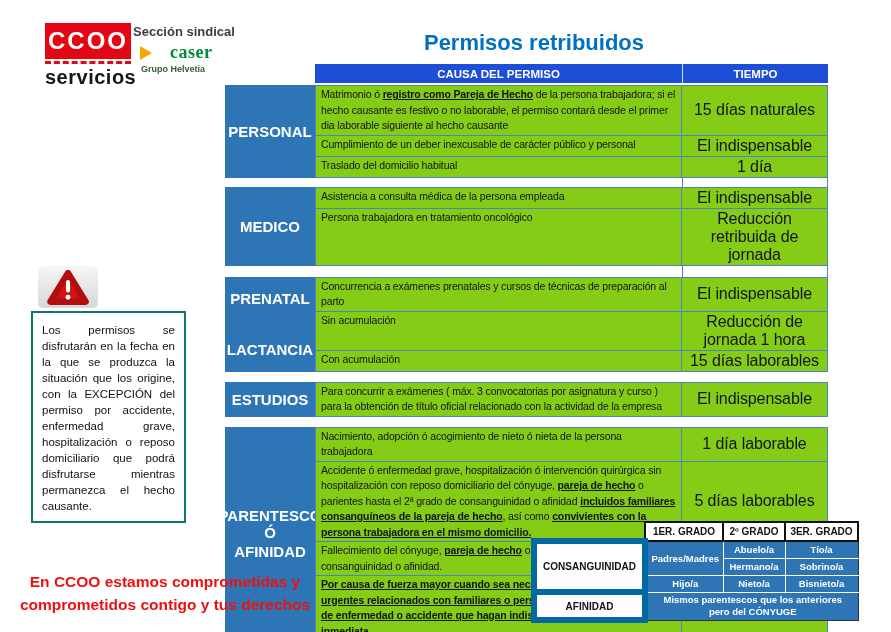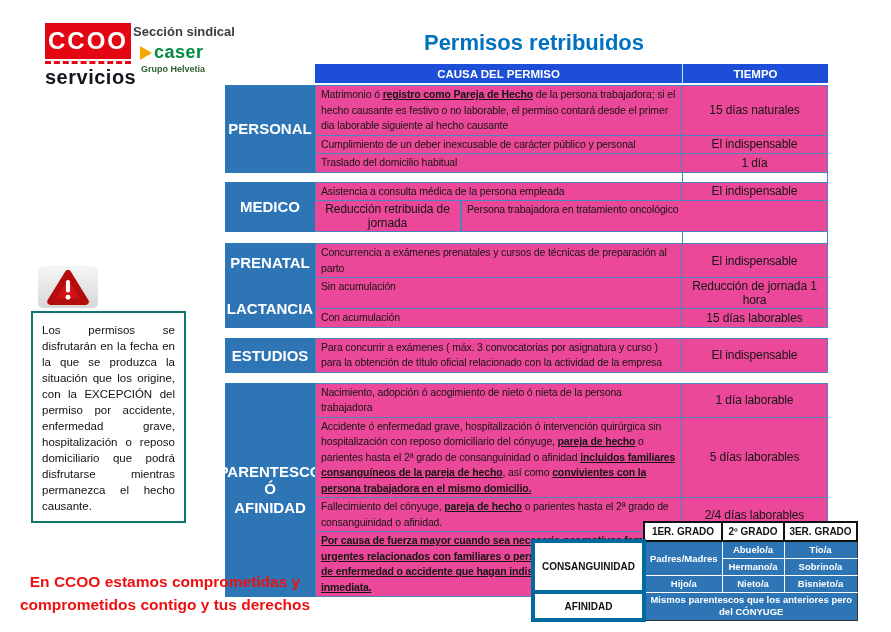--- a/index.html
+++ b/index.html
@@ -13,21 +13,21 @@
   .logo-area { position:absolute; left:45px; top:23px; }
   .ccoo-box { width:86px; height:36px; background:#e30613; color:#fff; font-weight:bold;
     font-size:24px; letter-spacing:2px; display:flex; align-items:center; justify-content:center; }
   .ccoo-dots { width:86px; height:0; border-bottom:3px dashed #e30613; margin-top:2px; }
   .servicios { font-size:20px; font-weight:bold; color:#15151d; margin-top:2px; letter-spacing:0.5px; }
   .brand-right { position:absolute; left:133px; top:24px; }
   .seccion { font-size:13px; font-weight:bold; color:#3d3d3d; }
   .caser-row { display:flex; align-items:center; margin-top:3px; margin-left:7px; }
   .caser-tri { width:0; height:0; border-left:12px solid #f7a600;
     border-top:7px solid transparent; border-bottom:7px solid transparent; display:inline-block; }
-  .caser-text { color:#008a3e; font-weight:bold; font-size:18px; margin-left:2px; letter-spacing:0.5px; }
+  .caser-text { color:#008a3e; font-weight:bold; font-size:18px; margin-left:18px; letter-spacing:0.5px;font-family:Liberation Serif, serif; }
   .grupo { font-size:9px; font-weight:bold; color:#30602f; margin-top:1px; margin-left:8px; }
 
   
   .title { position:absolute; left:324px; top:30px; width:420px; text-align:center;
     color:#0070c0; font-size:22px; font-weight:bold; }
 
   
   .main-table { position:absolute; left:225px; top:64px; width:603px; }
   .header-row { display:flex; margin-left:90px; }
   .hcell { background:#1d4ed8; color:#fff; font-weight:bold; font-size:11.5px;
@@ -35,26 +35,26 @@
   .hcausa { width:367px; }
   .htiempo { width:146px; border-left:1px solid #cfe0f0; }
 
   .section { display:flex; }
   .cat { width:90px; background:#2e75b6; color:#fff; font-weight:bold; font-size:15px;
     display:flex; flex-direction:column; align-items:center; justify-content:center;
     text-align:center; gap:2px; }
   .cat.spread { justify-content:space-around; gap:7px; }
   .rows { width:513px; display:flex; flex-direction:column; }
   .row { display:flex; }
-  .cell { background:#ec4899; min-height:17px; }
+  .cell { background:#84cc16; min-height:17px; }
   .causa { width:367px; border:1px solid #4a85c0; border-top:none; padding:1px 5px;
     font-size:10.5px; line-height:15.5px; letter-spacing:-0.15px; }
   .tiempo { width:146px; border:1px solid #4a85c0; border-top:none; border-left:none;
     display:flex; align-items:center; justify-content:center; text-align:center;
-    font-size:12px; letter-spacing:-0.1px; padding:1px 2px; }
+    font-size:16px; letter-spacing:-0.1px; padding:1px 2px; }
   .rows .row:first-child .cell { border-top:1px solid #4a85c0; }
   .b { font-weight:bold; }
   .u { text-decoration:underline; }
   .gap-connector { height:100%; margin-left:457px; width:146px;
     border-left:1px solid #4a85c0; border-right:1px solid #4a85c0; }
 
   
   .warn-bg { position:absolute; left:38px; top:266px; width:60px; height:42px;
     background:linear-gradient(#f6f6f6,#d7d7d7); border-radius:5px;
     display:flex; align-items:center; justify-content:center; }
@@ -65,21 +65,21 @@
   
   .slogan { position:absolute; left:10px; top:570px; width:310px; text-align:center;
     color:#ee1111; font-weight:bold; font-size:15.5px; line-height:1.5; }
 
   
   .kinship { position:absolute; left:531px; top:521px; }
   table.kin { border-collapse:collapse; table-layout:fixed;padding-left:18px; }
   .kin th, .kin td { text-align:center; vertical-align:middle; }
   .kin-ghead { border:2px solid #111; background:#fff; font-weight:bold; font-size:10px;
     color:#111; padding:3px 0; }
-  .kin-label { border:4px solid #0369a1; background:#fff; font-weight:bold; font-size:10px;
+  .kin-label { border:6px solid #0369a1; background:#fff; font-weight:bold; font-size:10px;
     color:#111; padding:2px 1px; }
   .kin .blue { background:#2e75b6; color:#fff; font-weight:bold; font-size:9.5px;
     border:1px solid #fff; padding:1px 2px; height:17px; }
   .kin .edge-r { border-right:1.5px solid #333; }
   .kin .edge-b { border-bottom:1.5px solid #333; }
   .kin .kin-afinidad { height:28px; line-height:1.25; padding:1px 4px; }
   .kin-empty { border:none; background:transparent; }
 </style>
 </head>
 <body>
@@ -136,22 +136,22 @@
         <div class="section">
           <div class="cat">
             <div class="cat-line">MEDICO</div>
           </div>
           <div class="rows">
             <div class="row">
               <div class="cell causa"><span>Asistencia a consulta médica de la persona empleada</span></div>
               <div class="cell tiempo">El indispensable</div>
             </div>
             <div class="row">
+              <div class="cell causa"><span>Persona trabajadora en tratamiento oncológico</span></div>
               <div class="cell tiempo">Reducción retribuida de jornada</div>
-              <div class="cell causa"><span>Persona trabajadora en tratamiento oncológico</span></div>
             </div>
           </div>
         </div>
         <div class="gap" style="height: 11px;">
           <div class="gap-connector"></div>
         </div>
         <div class="section">
           <div class="cat spread">
             <div class="cat-line">PRENATAL</div>
             <div class="cat-line">LACTANCIA</div>

